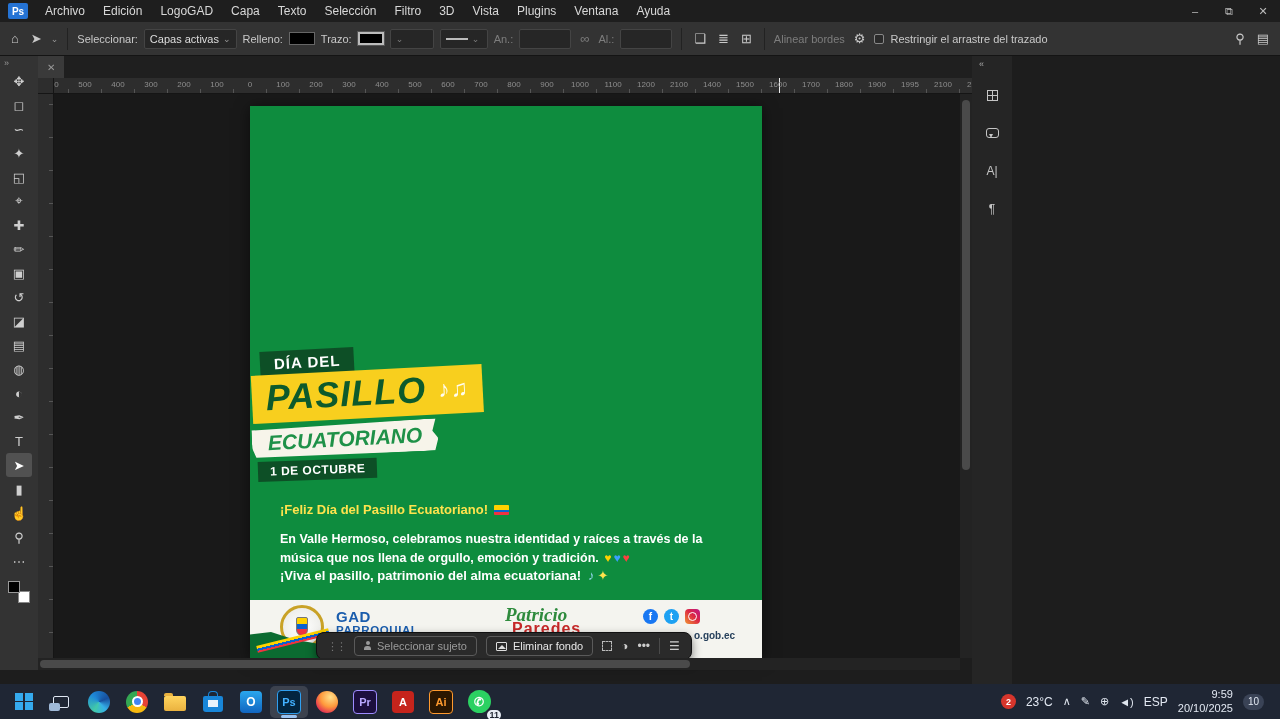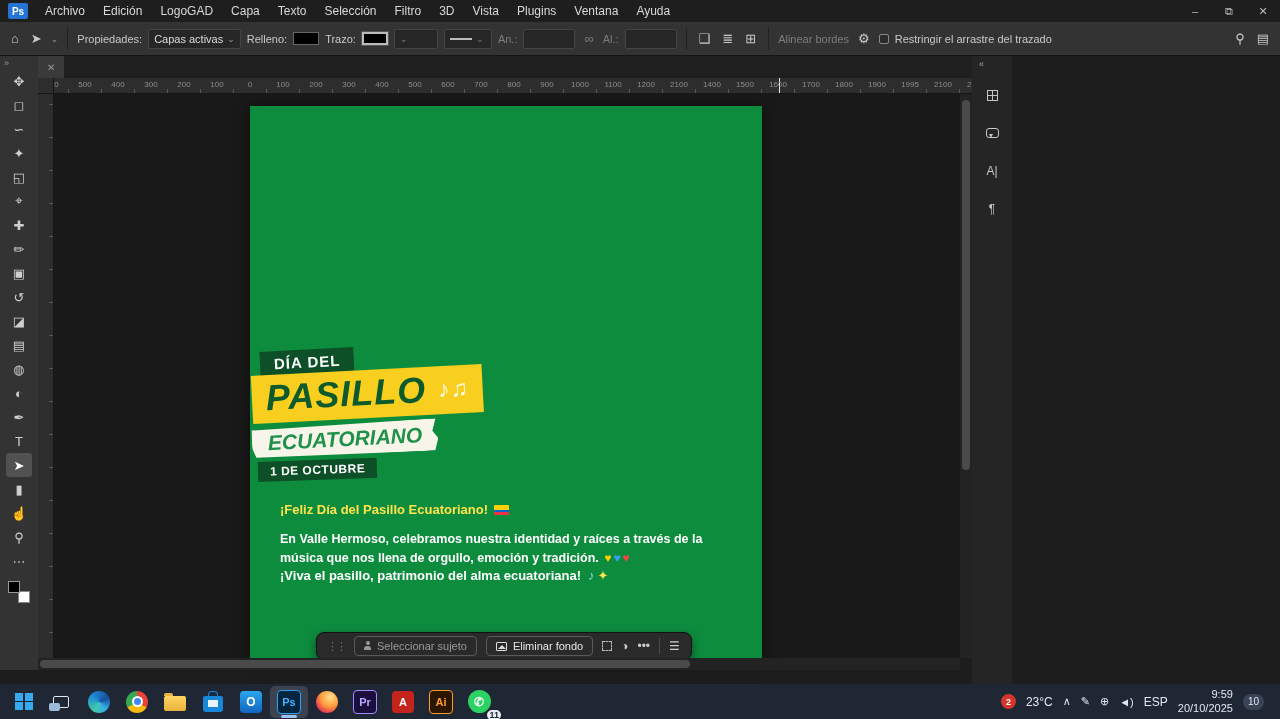--- a/index.html
+++ b/index.html
@@ -221,21 +221,21 @@
       <span class="winbtn">⧉</span>
       <span class="winbtn">✕</span>
     </div>
   </div>
 
   <div class="optionsbar abs" style="left:0;top:22px;width:1280px;height:34px">
     <span class="ob-ico">⌂</span>
     <span class="ob-ico">➤</span>
     <span class="chevron-sm">⌄</span>
     <span class="ob-sep"></span>
-    <span>Propiedades:</span>
+    <span>Seleccionar:</span>
     <span class="ob-box">
       <span>Capas activas</span>
       <span class="chevron-sm">⌄</span>
     </span>
     <span>Relleno:</span>
     <span class="swatch"></span>
     <span>Trazo:</span>
     <span class="stroke-swatch"></span>
     <span class="ob-box" style="width:44px">
         <span class="chevron-sm dim">⌄</span>
@@ -352,20 +352,38 @@
       <span>¡Feliz Día del Pasillo Ecuatoriano!</span><span class="flag"></span>
     </div>
     <div class="p-line bodytext" style="left:30px;top:424px">
       <span>En Valle Hermoso, celebramos nuestra identidad y raíces a través de la música que nos llena de orgullo, emoción y tradición.</span>
       <span class="h y">♥</span><span class="h b">♥</span><span class="h r">♥</span>
     </div>
     <div class="p-line" style="left:30px;top:462px;font-size:13px">
       <span>¡Viva el pasillo, patrimonio del alma ecuatoriana!</span><span class="note-ico">♪</span><span class="spark-ico">✦</span>
     </div>
 
+    <div class="poster-footer">
+      <div class="crest">
+          <div class="crest-shield"></div>
+        </div>
+      <span class="gad1">GAD</span>
+      <span class="gad2">PARROQUIAL</span>
+      <span class="gad-line"></span>
+      <span class="person-first">Patricio</span>
+      <span class="person-last">Paredes</span>
+      <div class="socials">
+        <span class="soc fb">f</span>
+        <span class="soc tw">t</span>
+        <span class="soc ig"></span>
+      </div>
+      <span class="website">o.gob.ec</span>
+      <div class="swoosh"></div>
+      <div class="swoosh-flag"></div>
+    </div>
   </div>
 
   <div class="ctxbar abs" style="left:316px;top:632px;width:376px;height:28px">
     <span class="ctx-handle">⋮⋮</span>
     <span class="ctx-btn muted">
       <span class="person-ico"></span>
       <span>Seleccionar sujeto</span>
     </span>
     <span class="ctx-btn">
       <span class="img-ico"></span>

